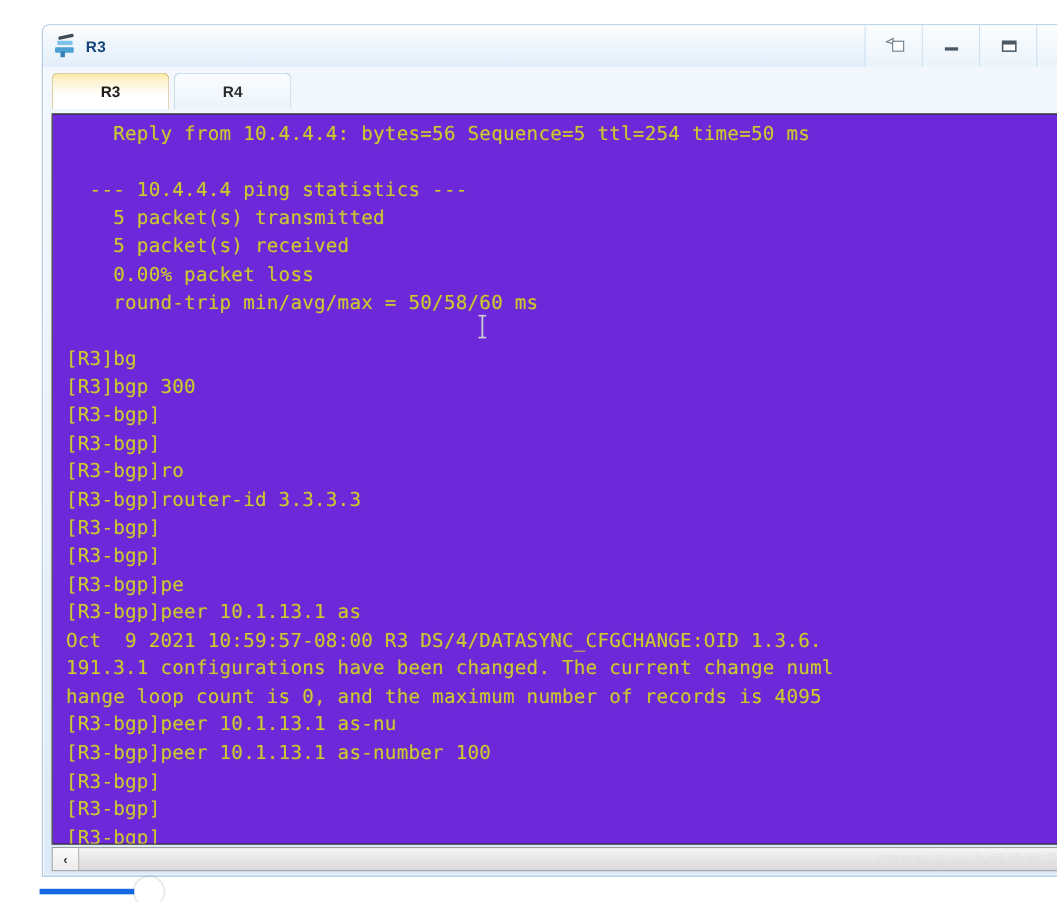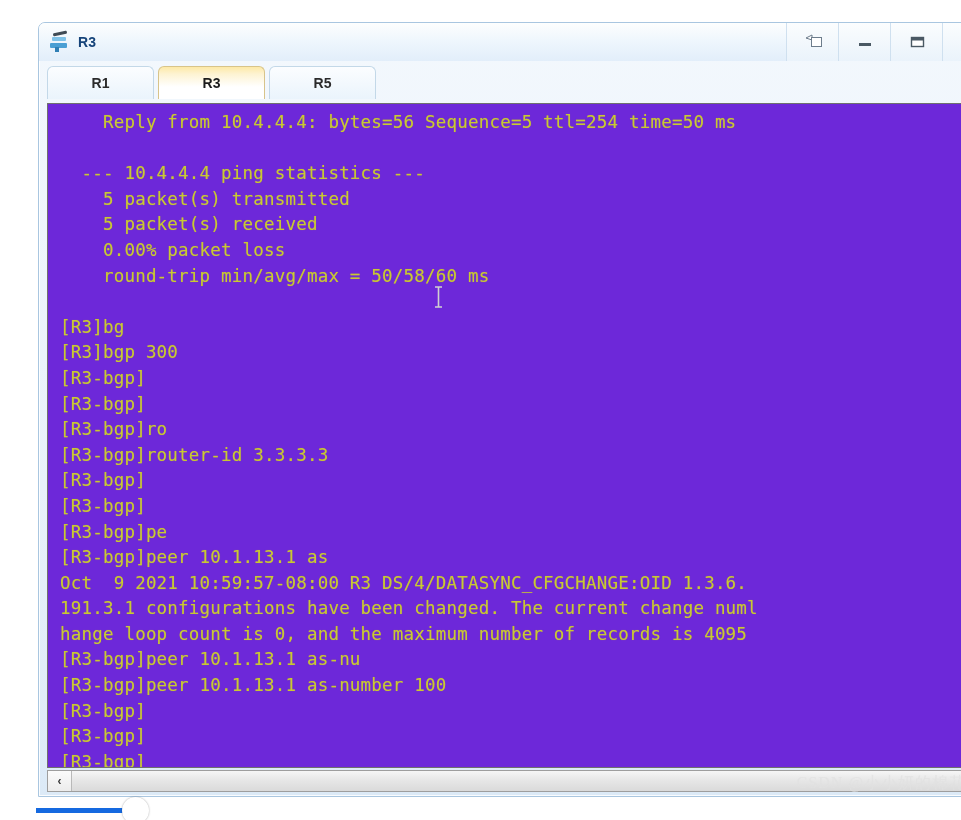--- a/index.html
+++ b/index.html
@@ -292,28 +292,25 @@
         </div>
         <div class="win-btn">
           <svg width="20" height="18" viewBox="0 0 20 18">
             <path d="M5 3 L15 15 M15 3 L5 15" stroke="#2b3a45" stroke-width="2.1" fill="none"></path>
           </svg>
         </div>
       </div>
     </div>
 
     <div id="tab-strip">
-      <div class="tab">
-        <span>R1</span>
-      </div>
       <div class="tab active">
         <span>R3</span>
       </div>
       <div class="tab">
-        <span>R5</span>
+        <span>R4</span>
       </div>
     </div>
 
     <div id="terminal-wrap">
       <div id="terminal"><div class="line">    Reply from 10.4.4.4: bytes=56 Sequence=5 ttl=254 time=50 ms</div><div class="line"></div><div class="line">  --- 10.4.4.4 ping statistics ---</div><div class="line">    5 packet(s) transmitted</div><div class="line">    5 packet(s) received</div><div class="line">    0.00% packet loss</div><div class="line">    round-trip min/avg/max = 50/58/60 ms</div><div class="line"></div><div class="line">[R3]bg</div><div class="line">[R3]bgp 300</div><div class="line">[R3-bgp]</div><div class="line">[R3-bgp]</div><div class="line">[R3-bgp]ro</div><div class="line">[R3-bgp]router-id 3.3.3.3</div><div class="line">[R3-bgp]</div><div class="line">[R3-bgp]</div><div class="line">[R3-bgp]pe</div><div class="line">[R3-bgp]peer 10.1.13.1 as</div><div class="line">Oct  9 2021 10:59:57-08:00 R3 DS/4/DATASYNC_CFGCHANGE:OID 1.3.6.</div><div class="line">191.3.1 configurations have been changed. The current change numl</div><div class="line">hange loop count is 0, and the maximum number of records is 4095</div><div class="line">[R3-bgp]peer 10.1.13.1 as-nu</div><div class="line">[R3-bgp]peer 10.1.13.1 as-number 100</div><div class="line">[R3-bgp]</div><div class="line">[R3-bgp]</div><div class="line">[R3-bgp]</div></div>
       <div id="term-vscroll"></div>
       <svg id="ibeam-cursor" viewBox="0 0 11 22">
         <path d="M2 1 H9 M5.5 1 V21 M2 21 H9" stroke="#d0d0d0" stroke-width="1.6" fill="none"></path>
       </svg>
     </div>

